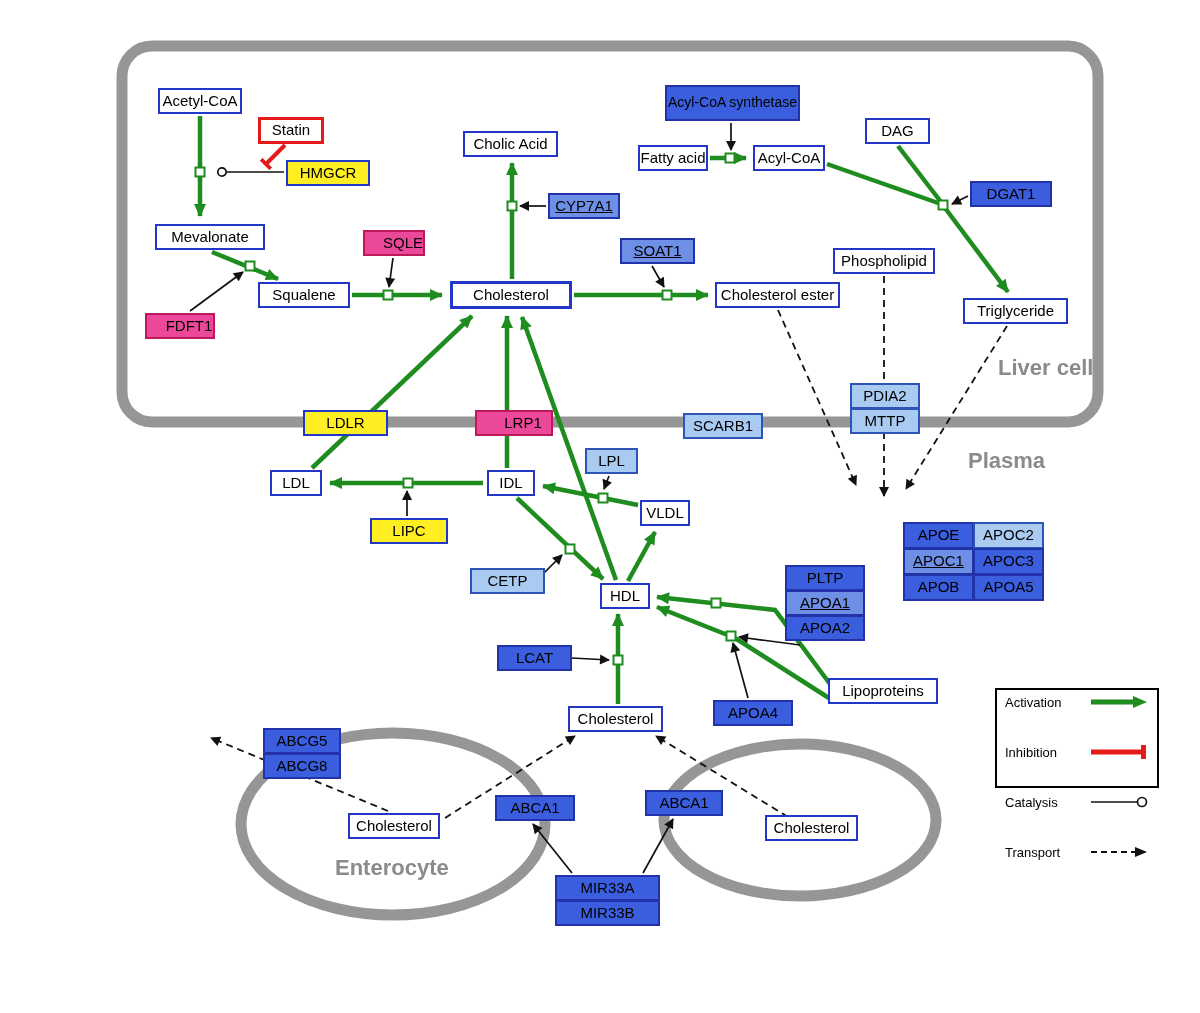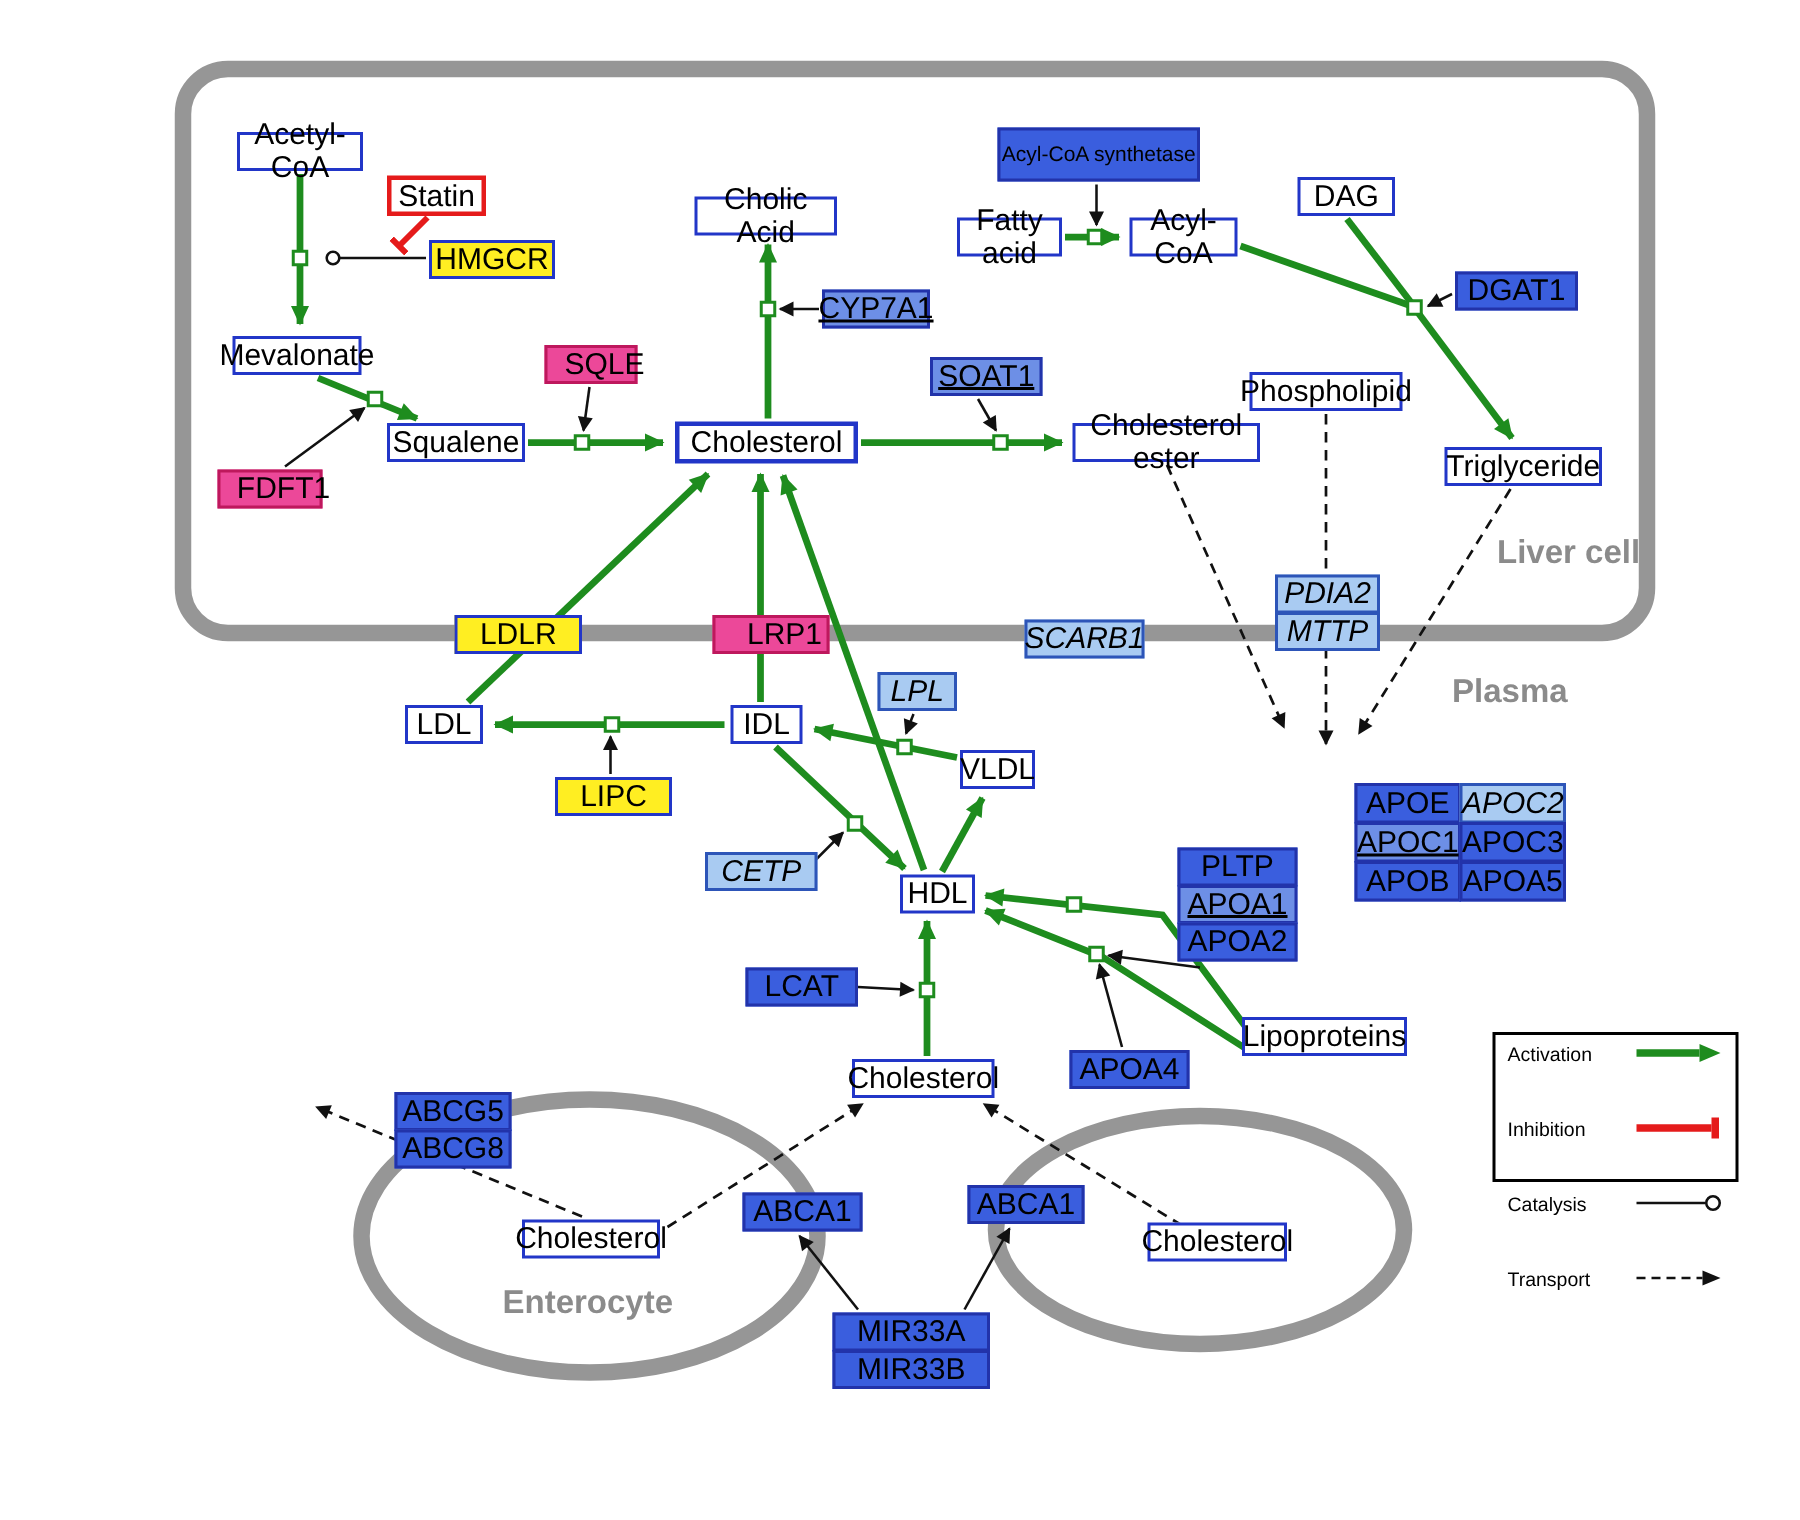--- a/index.html
+++ b/index.html
@@ -1,27 +1,27 @@
 <!DOCTYPE html>
 <html><head>
 <meta charset="utf-8">
 <style>
   html,body{margin:0;padding:0;background:#fff;}
   #stage{position:relative;width:1200px;height:1013px;background:#fff;
          font-family:"Liberation Sans", sans-serif;overflow:hidden;}
   #edges{position:absolute;left:0;top:0;width:1200px;height:1013px;}
   .node{position:absolute;display:flex;align-items:center;justify-content:center;
-        text-align:center;font-size:20px;color:#000;box-sizing:border-box;
+        text-align:center;font-size:15px;color:#000;box-sizing:border-box;
         line-height:1.1;background:#fff;border:2px solid #2236c8;z-index:3;}
   .met{background:#fff;border:2px solid #2236c8;}
   .met-strong{background:#fff;border:3px solid #2236c8;}
   .statin{background:#fff;border:3px solid #e51b1b;}
   .gene-dark{background:#3a5ede;border:2px solid #2233aa;}
   .gene-med{background:#6d8fe6;border:2px solid #2233aa;text-decoration:underline;}
-  .gene-light{background:#a9cbf2;border:2px solid #2d55b8;font-style:italic;}
+  .gene-light{background:#a9cbf2;border:2px solid #2d55b8;}
   .gene-yellow{background:#ffee22;border:2px solid #2236c8;}
   .gene-pale{background:#ec4899;border:2px solid #be185d;padding-left:18px;}
   .small-font{font-size:14px;}
   .comp-label{position:absolute;font-weight:bold;color:#8b8b8b;font-size:22px;z-index:2;}
   #legend{position:absolute;left:995px;top:688px;width:164px;height:100px;
           background:#fff;border:2px solid #000;z-index:4;padding:4px 8px;box-sizing:border-box;
           display:flex;flex-direction:column;justify-content:space-around;gap:34px;}
   .leg-row{display:flex;align-items:center;justify-content:space-between;font-size:13px;color:#000;}
   .leg-row svg{flex:0 0 auto;}
 </style>
@@ -122,21 +122,21 @@
     </g>
   </svg>
 
   <div class="comp-label" style="left:998px;top:355px">Liver cell</div>
   <div class="comp-label" style="left:968px;top:448px">Plasma</div>
   <div class="comp-label" style="left:335px;top:855px">Enterocyte</div>
 
   <div class="node met" style="left:158px;top:88px;width:84px;height:26px">Acetyl-CoA</div>
   <div class="node statin" style="left:258px;top:117px;width:66px;height:27px">Statin</div>
   <div class="node gene-yellow" style="left:286px;top:160px;width:84px;height:26px">HMGCR</div>
-  <div class="node met" style="left:155px;top:224px;width:86px;height:26px">Mevalonate</div>
+  <div class="node met" style="left:155px;top:224px;width:110px;height:26px">Mevalonate</div>
   <div class="node gene-pale" style="left:363px;top:230px;width:62px;height:26px">SQLE</div>
   <div class="node met" style="left:258px;top:282px;width:92px;height:26px">Squalene</div>
   <div class="node gene-pale" style="left:145px;top:313px;width:70px;height:26px">FDFT1</div>
   <div class="node met" style="left:463px;top:131px;width:95px;height:26px">Cholic Acid</div>
   <div class="node gene-med" style="left:548px;top:193px;width:72px;height:26px">CYP7A1</div>
   <div class="node met-strong" style="left:450px;top:281px;width:122px;height:28px">Cholesterol</div>
   <div class="node gene-med" style="left:620px;top:238px;width:75px;height:26px">SOAT1</div>
   <div class="node met" style="left:715px;top:282px;width:125px;height:26px">Cholesterol ester</div>
   <div class="node gene-dark small-font" style="left:665px;top:85px;width:135px;height:36px">Acyl-CoA synthetase</div>
   <div class="node met" style="left:638px;top:145px;width:70px;height:26px">Fatty acid</div>

